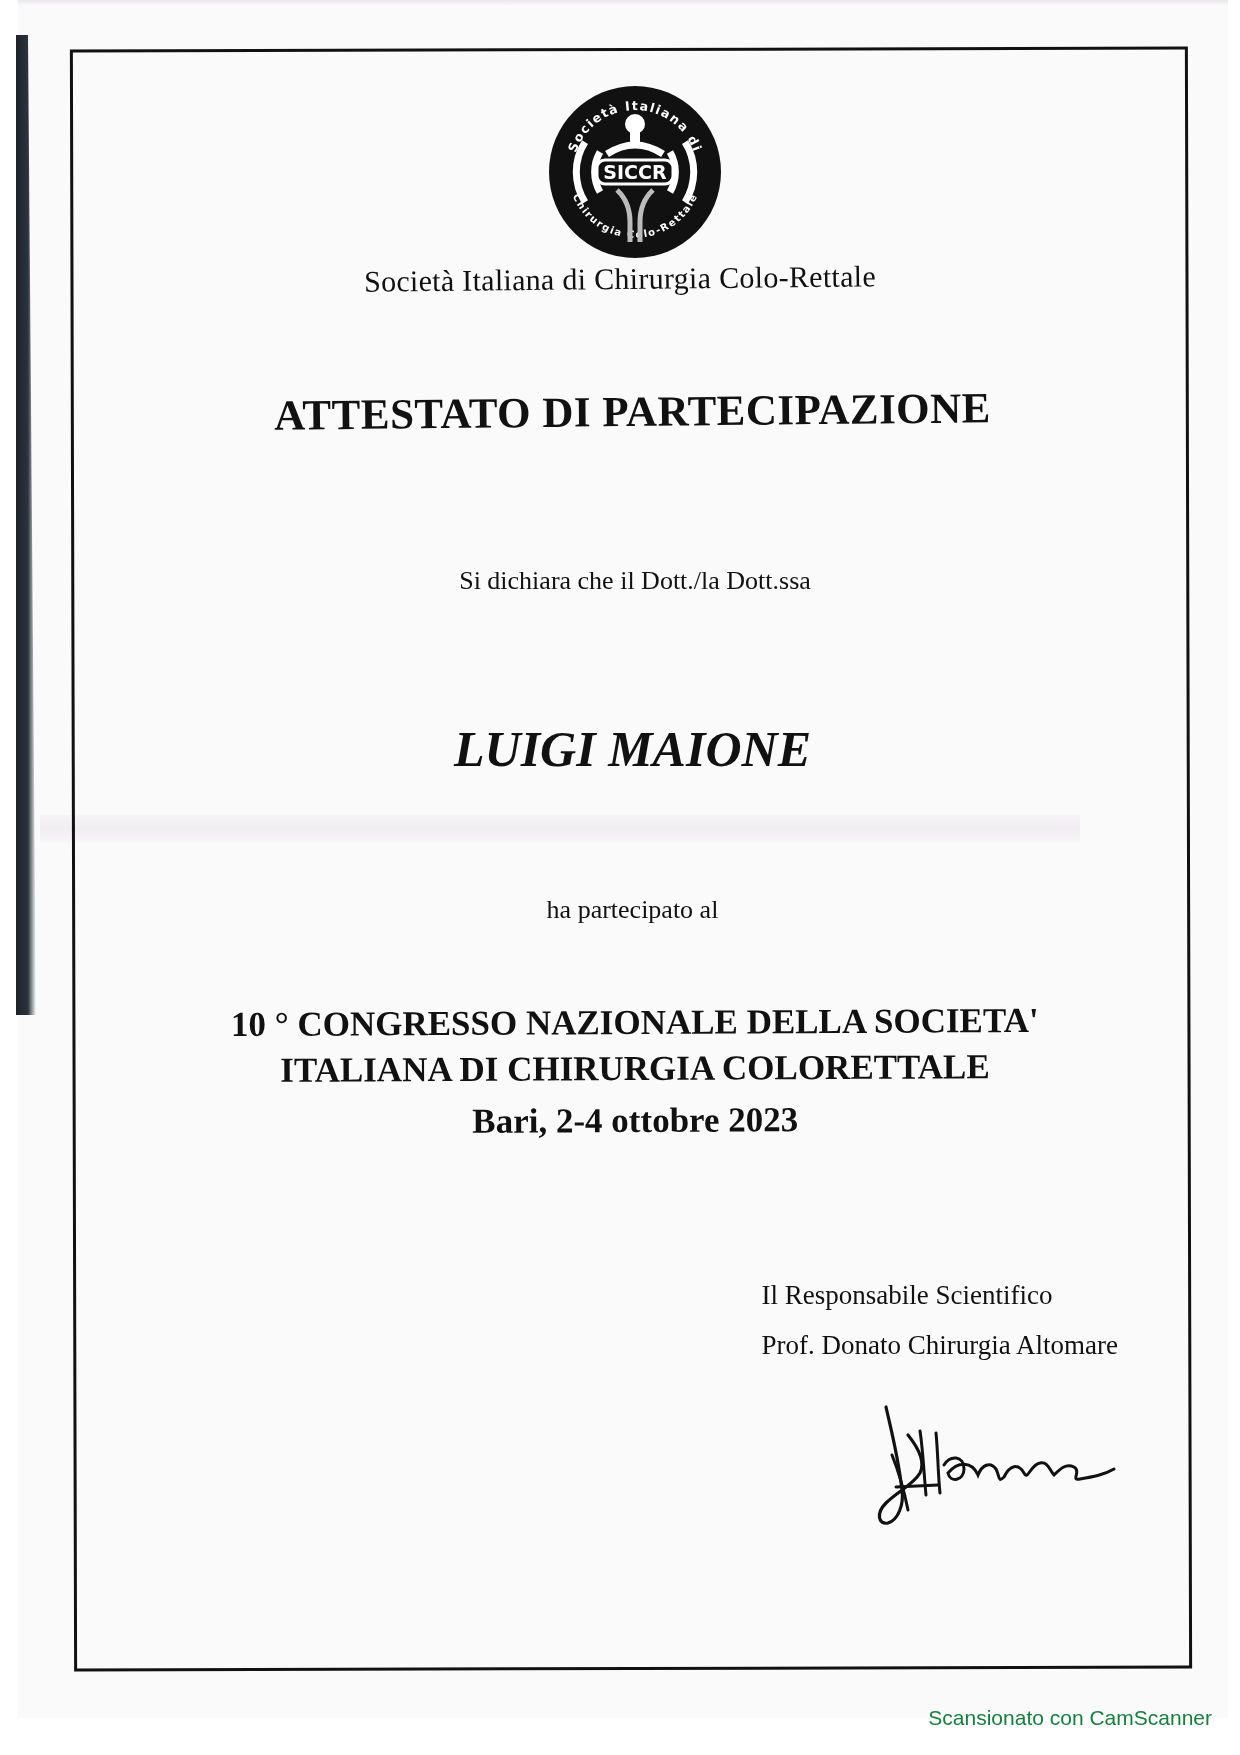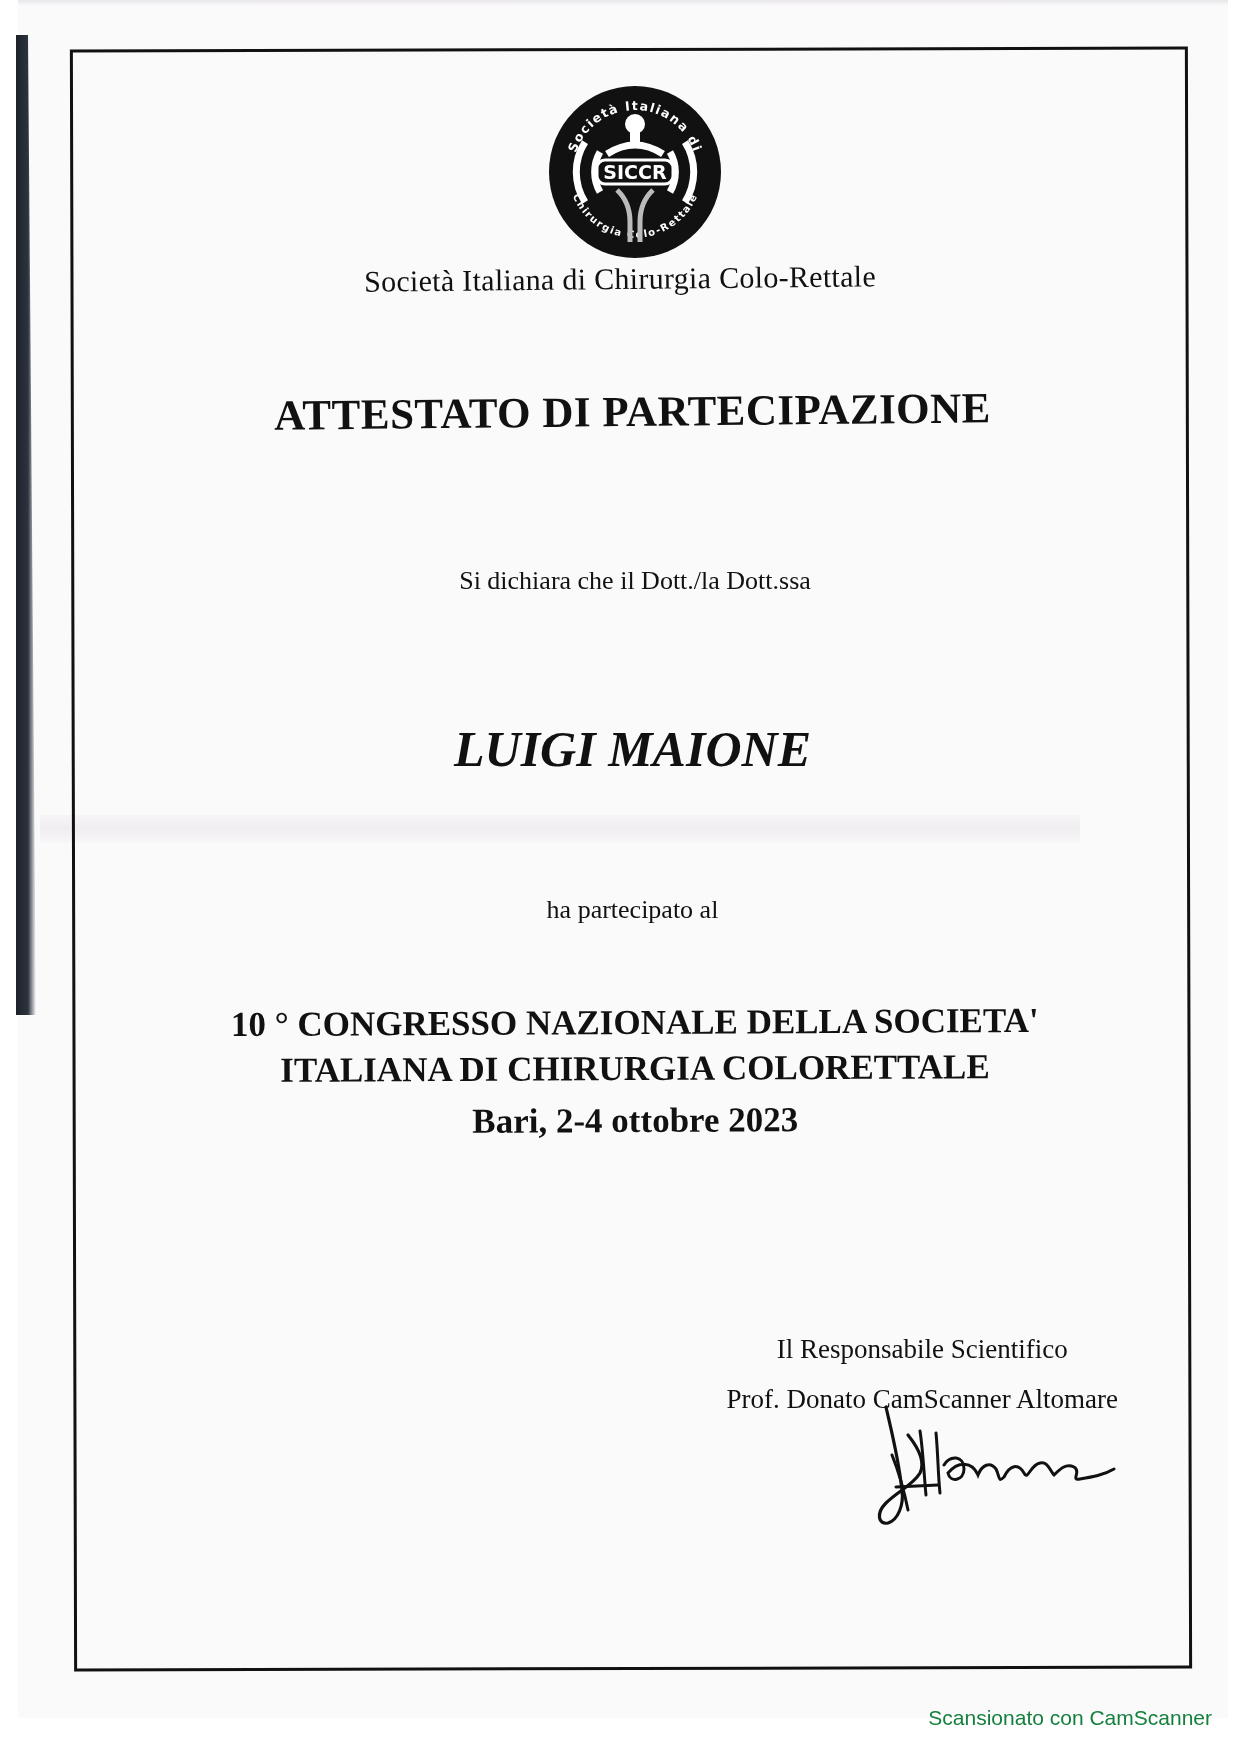--- a/index.html
+++ b/index.html
@@ -57,21 +57,21 @@
     font-size: 26px;
   }
   .congress {
     position: absolute; left: 0; width: 1270px; top: 1000px; text-align: center;
     font-size: 35px; font-weight: bold; line-height: 46px;
     transform: rotate(-0.3deg);
   }
   .congress .line { display: block; }
   .congress .date { display: block; margin-top: 6px; font-size: 35px; }
   .signature-block {
-    position: absolute; right: 122px; top: 1324px; text-align: center;
+    position: absolute; right: 122px; top: 1270px; text-align: left;
     font-size: 27px; line-height: 50px;
   }
   .signature {
     position: absolute; left: 868px; top: 1395px; width: 250px; height: 135px;
   }
   .footer {
     position: absolute; right: 28px; top: 1706px;
     font-family: "Liberation Sans", "DejaVu Sans", sans-serif;
     font-size: 21px; color: #15803d;
   }
@@ -122,21 +122,21 @@
 <div class="participated">ha partecipato al</div>
 
 <div class="congress">
   <span class="line">10 ° CONGRESSO NAZIONALE DELLA SOCIETA'</span>
   <span class="line">ITALIANA DI CHIRURGIA COLORETTALE</span>
   <span class="date">Bari, 2-4 ottobre 2023</span>
 </div>
 
 <div class="signature-block">
   <div>Il Responsabile Scientifico</div>
-  <div>Prof. Donato CamScanner Altomare</div>
+  <div>Prof. Donato Chirurgia Altomare</div>
 </div>
 
 <svg class="signature" viewBox="0 0 250 135">
   <title>DAltomare</title>
   <path d="M 18 12 C 22 30, 30 60, 34 95 C 36 110, 30 125, 20 128 C 10 130, 8 118, 18 108 C 30 96, 45 90, 52 78 C 58 66, 48 50, 40 40" stroke="#111" stroke-width="3.2" fill="none" stroke-linecap="round"></path>
   <path d="M 24 60 C 30 75, 36 95, 40 115" stroke="#111" stroke-width="3" fill="none" stroke-linecap="round"></path>
   <path d="M 28 92 L 70 90" stroke="#111" stroke-width="3" fill="none" stroke-linecap="round"></path>
   <path d="M 52 36 C 55 55, 56 80, 58 100" stroke="#111" stroke-width="3" fill="none" stroke-linecap="round"></path>
   <path d="M 68 38 C 70 58, 70 80, 72 98" stroke="#111" stroke-width="3" fill="none" stroke-linecap="round"></path>
   <path d="M 76 70 C 82 60, 96 60, 96 74 C 96 86, 82 88, 80 78 C 90 66, 104 66, 110 80

